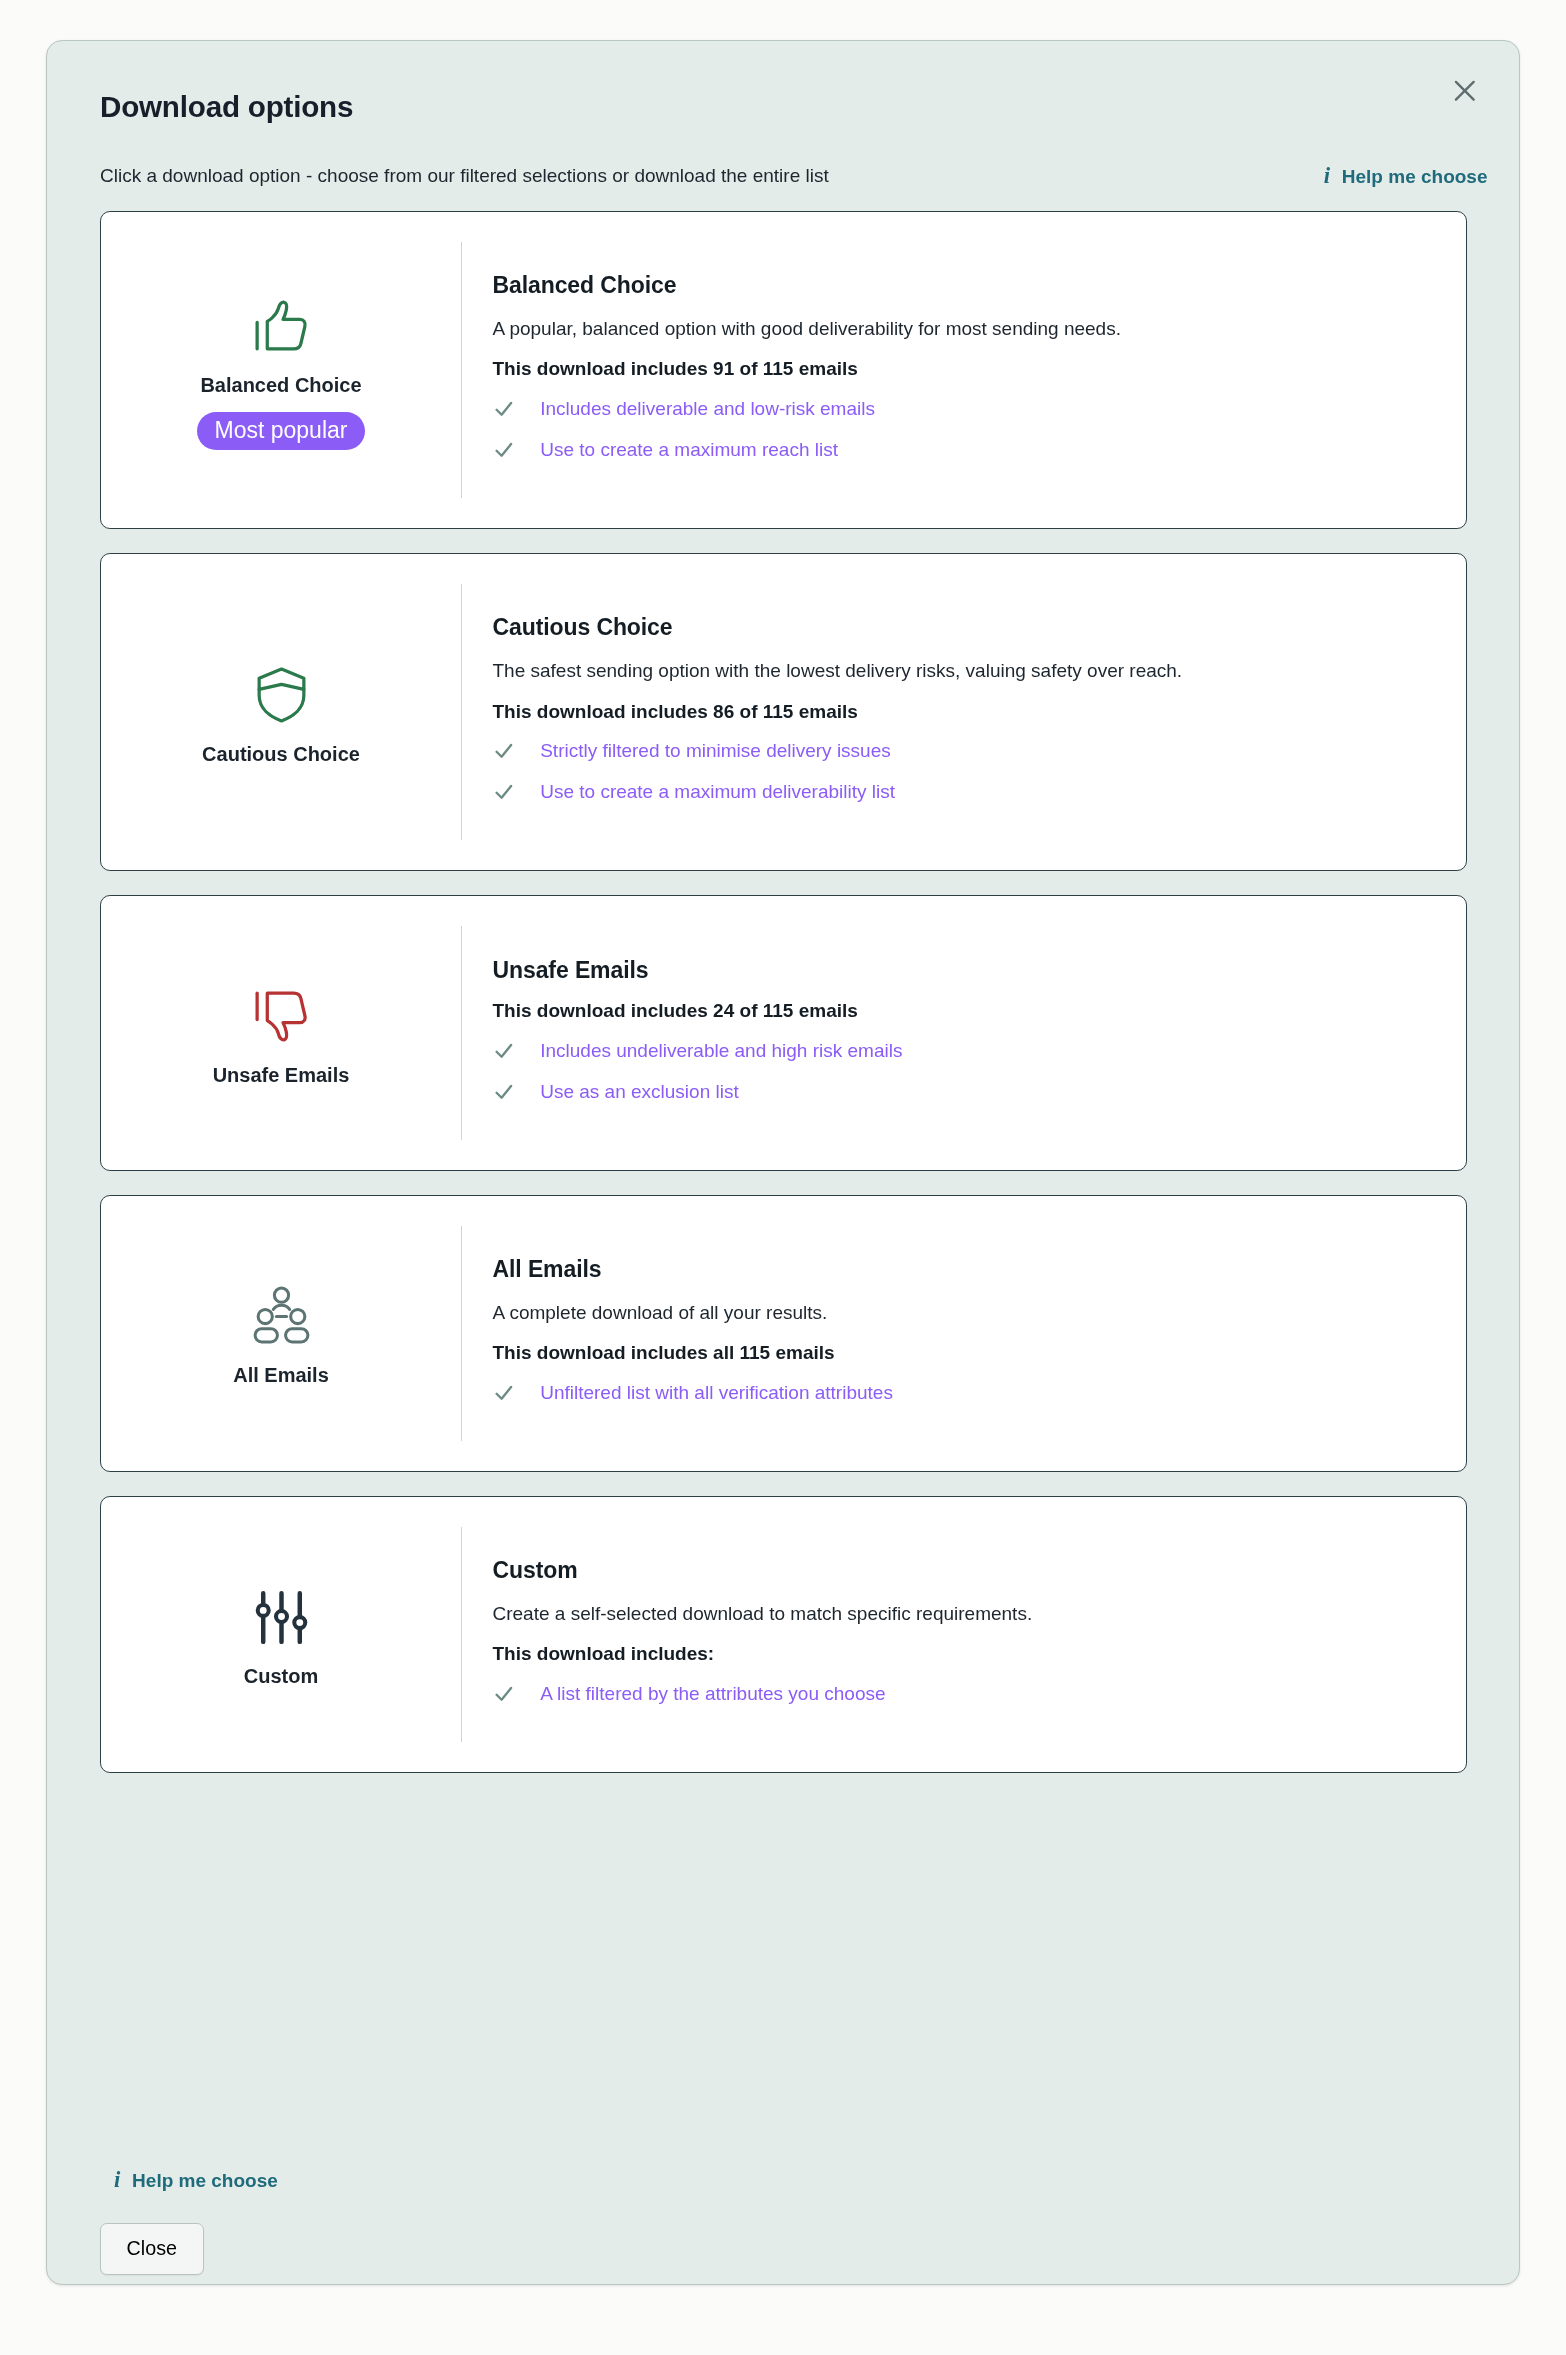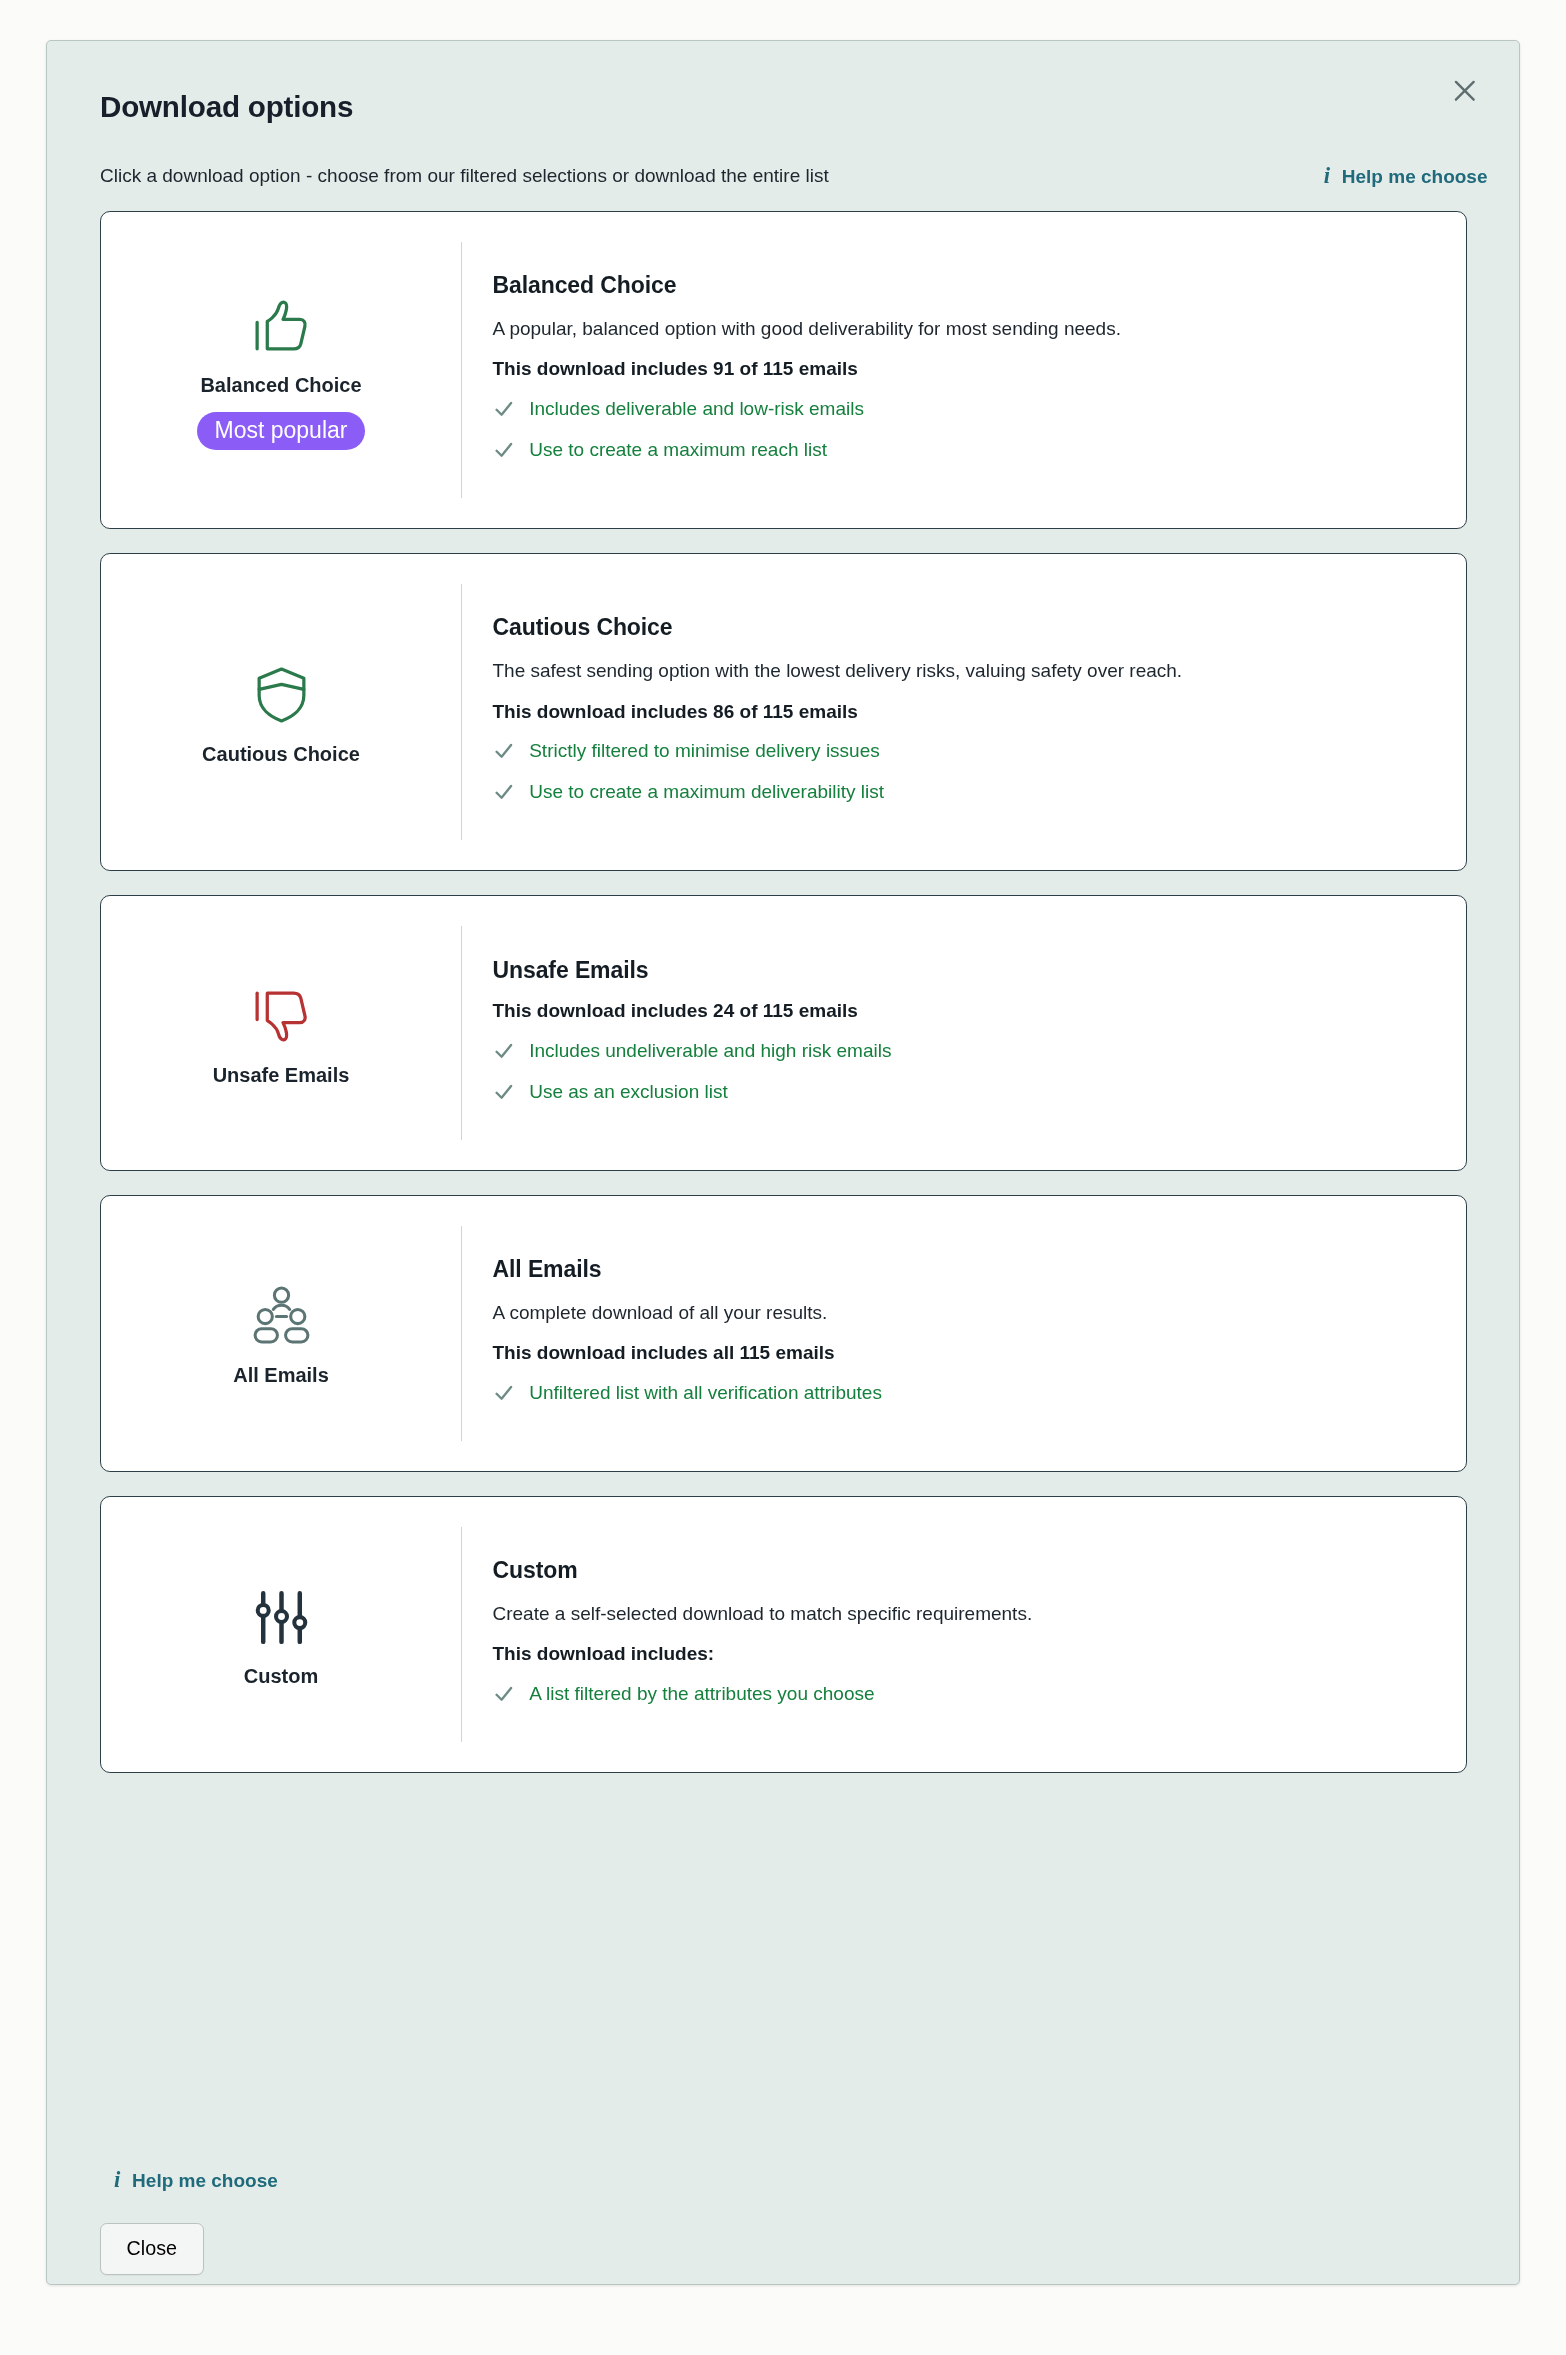--- a/index.html
+++ b/index.html
@@ -18,21 +18,21 @@
   
   .modal {
     position: absolute;
     left: 46px;
     top: 40px;
     width: 1474px;
     height: 2245px;
     box-sizing: border-box;
     background: #e4ecea;
     border: 1px solid #b9c7c4;
-    border-radius: 5px;
+    border-radius: 16px;
     box-shadow: 0 1px 3px rgba(0,0,0,0.10);
   }
 
   
   .modal-title {
     position: absolute;
     left: 53px;
     top: 49px;
     font-size: 29.6px;
     font-weight: bold;
@@ -167,23 +167,23 @@
   .card-count {
     font-size: 19px;
     font-weight: bold;
     color: #141c24;
     margin: 0 0 16.7px 0;
   }
   .bullets { margin: 0; padding: 0; list-style: none; }
   .bullet {
     display: flex;
     align-items: flex-start;
-    gap: 15px;
-    font-size: 19px;
-    color: #15803d;
+    gap: 26px;
+    font-size: 19px;
+    color: #8b5cf6;
     margin-bottom: 11.8px;
     line-height: 1.3;
   }
   .bullet:last-child { margin-bottom: 0; }
   .check { flex: 0 0 auto; margin-top: 1px; }
 
   
   .footer-help {
     position: absolute;
     left: 67px;

